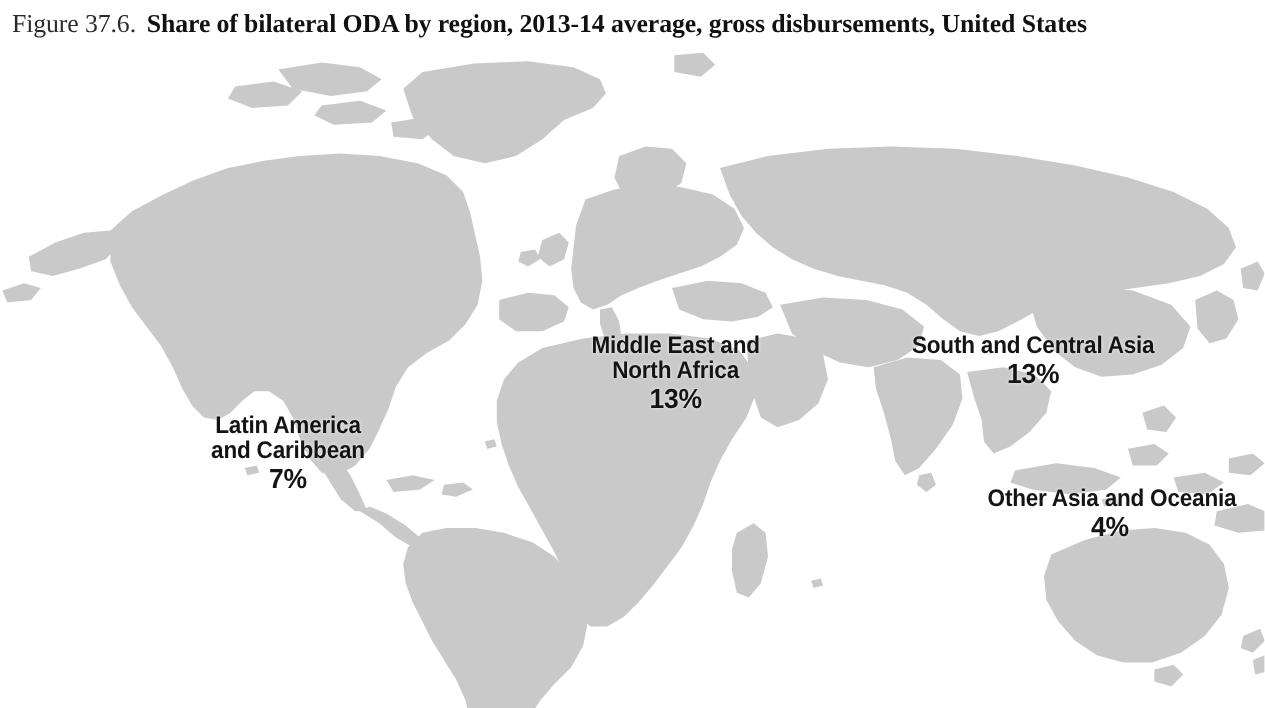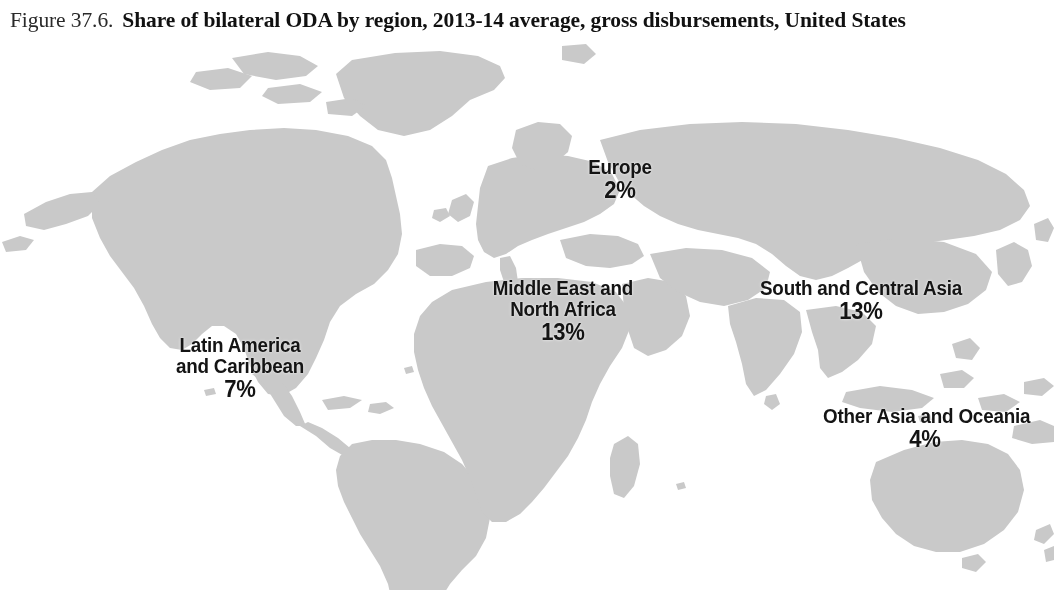--- a/index.html
+++ b/index.html
@@ -86,21 +86,21 @@
     display: block;
     font-size: 23px;
     margin-top: 1px;
     transform: scaleX(0.96);
   }
 
   
   #label-europe          { left: 520px; top: 113px; width: 200px; }
   #label-mena            { left: 428px; top: 234px; width: 270px; }
   #label-scasia          { left: 716px; top: 234px; width: 290px; text-align: center; }
-  #label-latam           { left: 120px; top: 291px; width: 240px; }
+  #label-latam           { left: 120px; top: 301px; width: 240px; }
   #label-otherasia       { left: 814px; top: 362px; width: 300px; text-align: left; }
   #label-otherasia .label-value { text-align: center; width: 222px; }
   #label-ssafrica        { left: 468px; top: 402px; width: 250px; }
 </style>
 </head>
 <body>
 
 <div id="figure-root">
 
   <div id="figure-title">
@@ -203,26 +203,20 @@
 
         <path d="M766 352 L776 350 L780 360 L772 366 L764 360 Z"></path>
 
         <path d="M404 324 L412 322 L414 328 L406 330 Z"></path>
         <path d="M204 346 L214 344 L216 350 L206 352 Z"></path>
         <path d="M676 440 L684 438 L686 444 L678 446 Z"></path>
         <path d="M918 372 L930 370 L932 376 L920 378 Z"></path>
       </g>
     </svg>
 
-    <div class="region-label" id="label-europe">
-      <span class="label-name">
-        <span>Europe</span>
-      </span>
-      <span class="label-value">2%</span>
-    </div>
 
     <div class="region-label" id="label-mena">
       <span class="label-name">
         <span>Middle East and</span>
         <span class="ln2">North Africa</span>
       </span>
       <span class="label-value">13%</span>
     </div>
 
     <div class="region-label" id="label-scasia">

